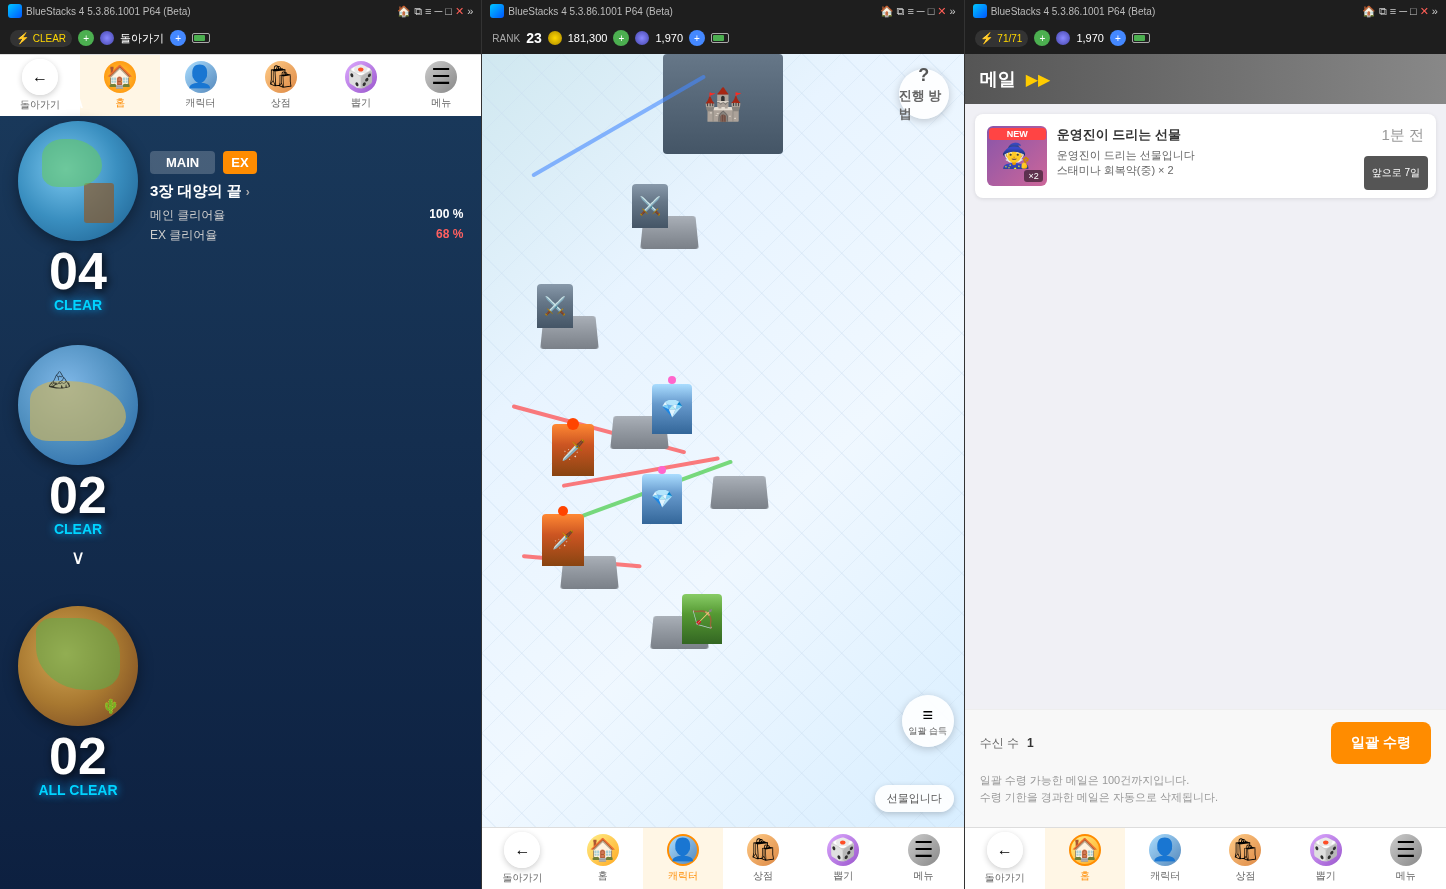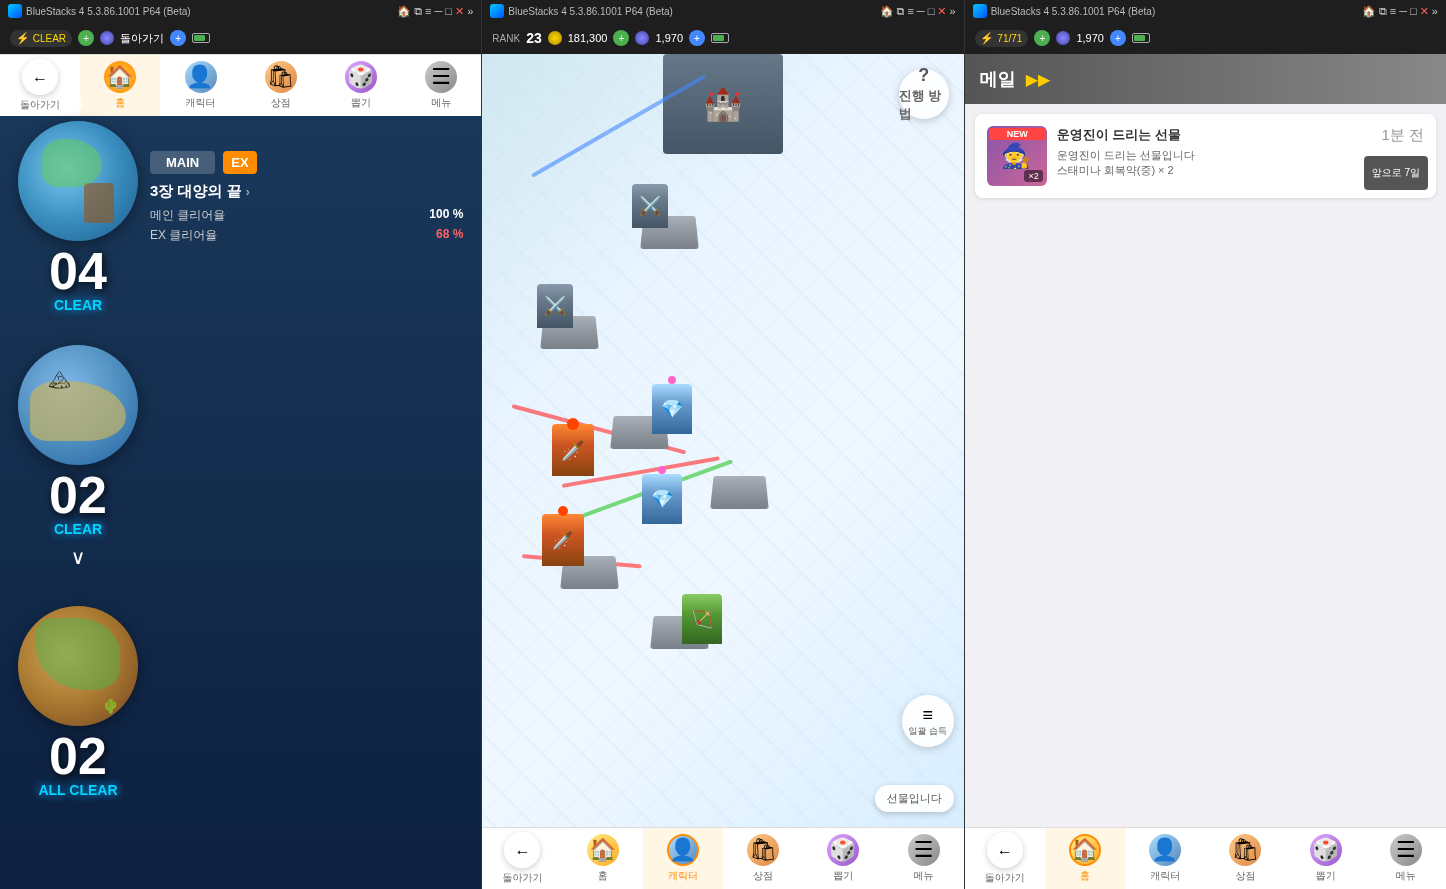--- a/index.html
+++ b/index.html
@@ -821,20 +821,33 @@
           <div class="mail-time">1분 전</div>
           <div class="mail-body">
             <div>운영진이 드리는 선물입니다</div>
             <div>스태미나 회복약(중) × 2</div>
           </div>
         </div>
         <div class="expire-badge">앞으로 7일</div>
       </div>
     </div>
 
+    <div class="mail-footer">
+      <div class="mail-info-row">
+        <div style="display:flex;align-items:center;gap:8px;">
+          <span class="mail-info-label">수신 수</span>
+          <span class="mail-count-num">1</span>
+        </div>
+        <button class="collect-btn">일괄 수령</button>
+      </div>
+      <div class="mail-info-desc">
+        <div>일괄 수령 가능한 메일은 100건까지입니다.</div>
+        <div>수령 기한을 경과한 메일은 자동으로 삭제됩니다.</div>
+      </div>
+    </div>
 
     <div class="bottom-nav">
       <div class="nav-item">
         <div class="back-btn">←</div>
         <span class="nav-item-label">돌아가기</span>
       </div>
       <div class="nav-item active">
         <div class="nav-item-icon" style="font-size:22px;display:flex;align-items:center;justify-content:center;background:linear-gradient(135deg,#ffee88,#ffaa22);border-radius:50%;border:2px solid #ff8c00;">🏠</div>
         <span class="nav-item-label" style="color:#ff8c00;">홈</span>
       </div>

